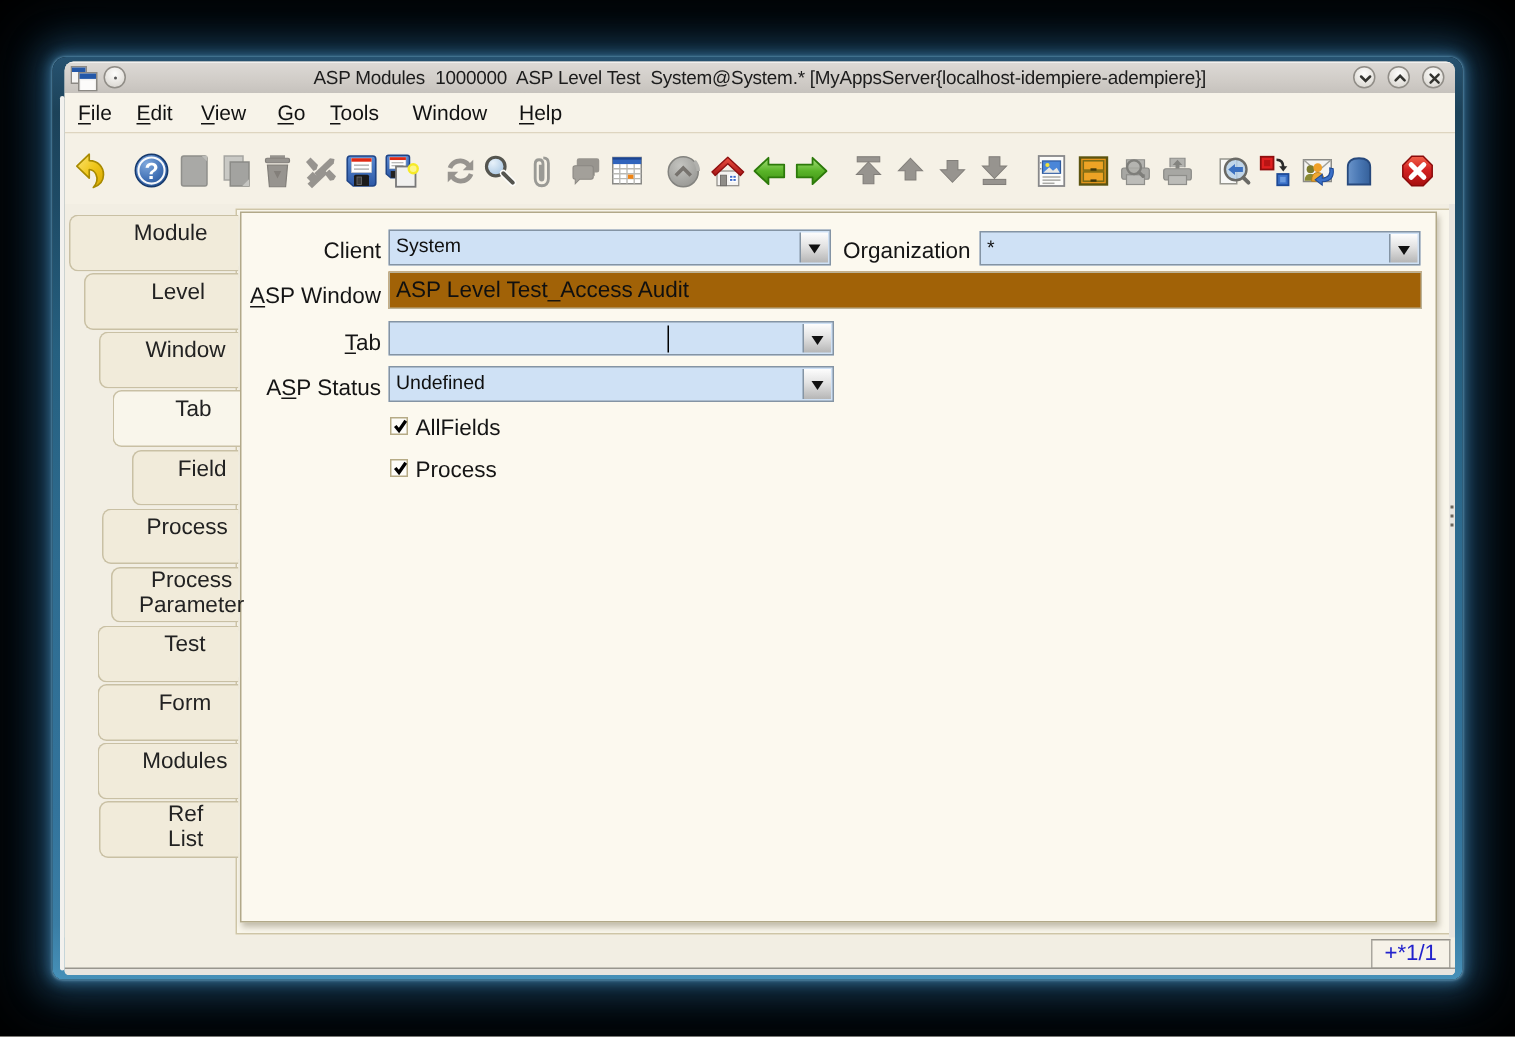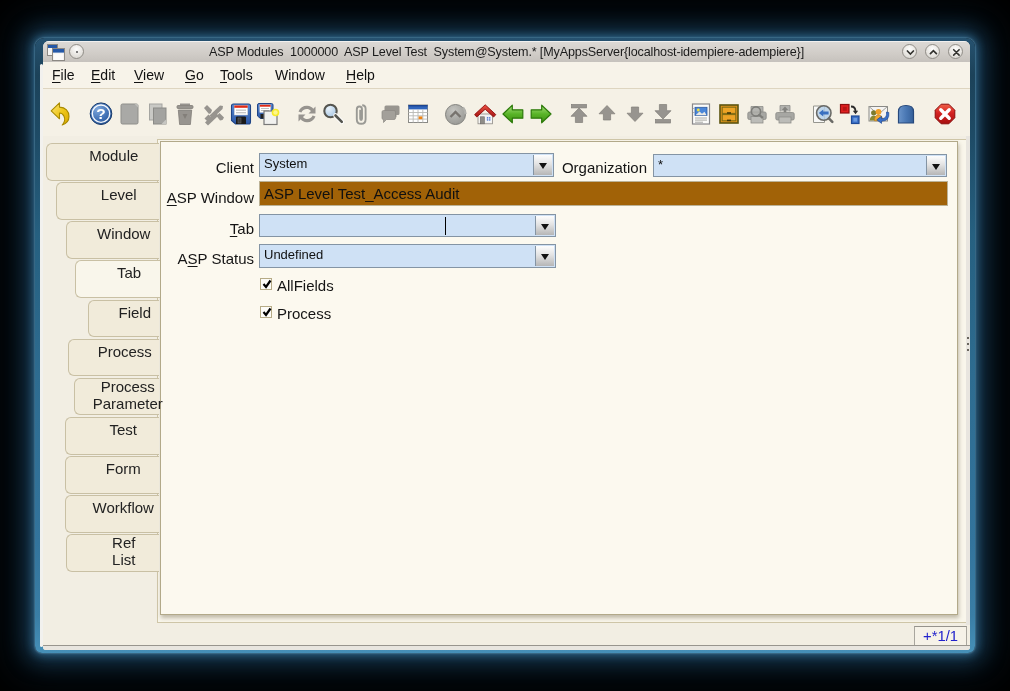--- a/index.html
+++ b/index.html
@@ -375,21 +375,21 @@
           <div class="tab" style="left:31px;top:241.8px;width:84.5px;height:37.5px">
             <div class="tl" style="top:-1px;line-height:17px">Process<br>Parameter</div>
           </div>
           <div class="tab" style="left:22px;top:281px;width:93.5px;height:37.5px">
             <div class="tl" style="top:3px">Test</div>
           </div>
           <div class="tab" style="left:22px;top:320.1px;width:93.5px;height:37.5px">
             <div class="tl" style="top:3px">Form</div>
           </div>
           <div class="tab" style="left:22px;top:359.3px;width:93.5px;height:37.5px">
-            <div class="tl" style="top:3px">Workflow</div>
+            <div class="tl" style="top:3px">Modules</div>
           </div>
           <div class="tab" style="left:23px;top:398.4px;width:92.5px;height:37.5px">
             <div class="tl" style="top:-1px;line-height:17px">Ref<br>List</div>
           </div>
         </div>
     <div id="fields">
  <div class="flabel" style="left:100px;top:23px;width:111px;">Client</div>
  <div class="combo" style="left:216px;top:17px;width:295px;height:24px;">
    <div class="ctext">System</div>
             <div class="cbtn"></div>

